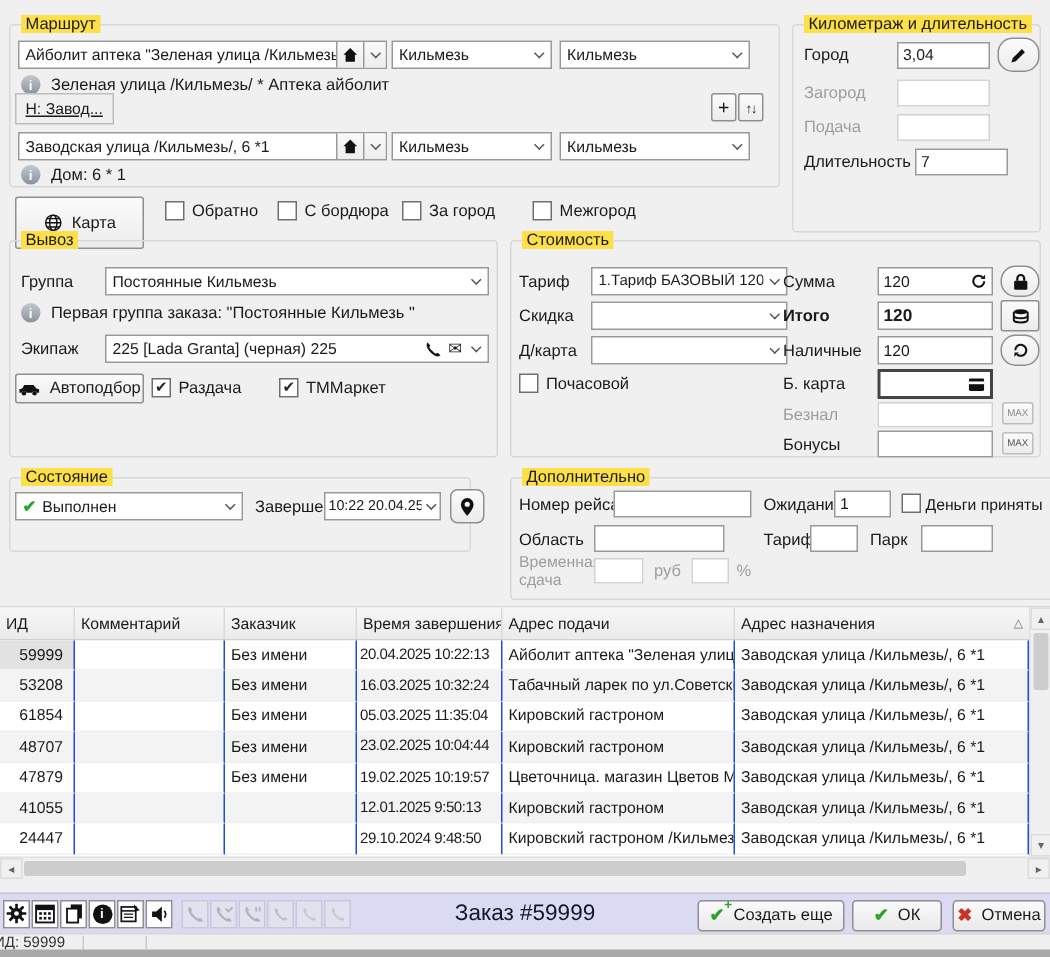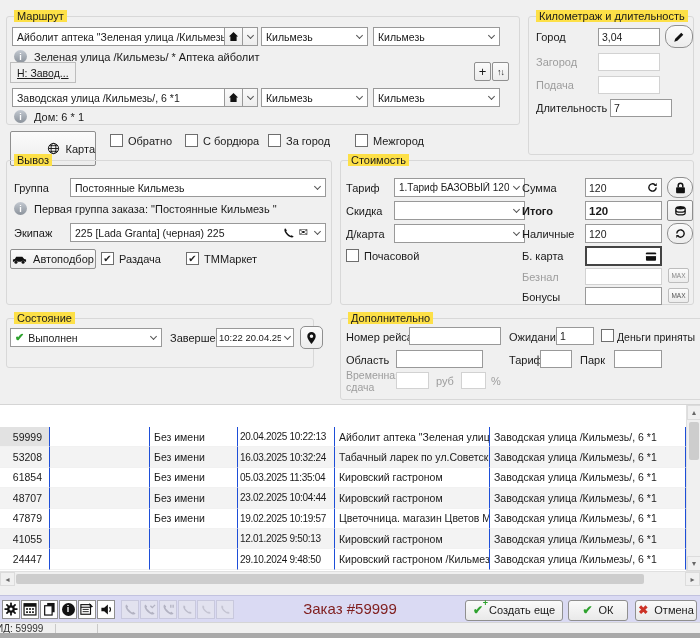--- a/index.html
+++ b/index.html
@@ -36,21 +36,21 @@
   .td.num { justify-content:flex-end; padding-right:7px; }
   .td.time { font-size:10px; letter-spacing:-0.3px; padding:0 2px; }
   .idsel { background:#e2e2e2; }
   .sbar { position:absolute; background:#f0f0f0; }
   .sarrow { position:absolute; background:#f0f0f0; border:1px solid #dcdcdc; color:#666; font-size:8px; display:flex; align-items:center; justify-content:center; }
   .sthumb { position:absolute; background:#cdcdcd; border-radius:2px; }
   
   .footer { position:absolute; left:0; top:595px; width:700px; height:27px; background:#dadaf3; border-top:1px solid #c2c2df; }
   .ticon { position:absolute; top:3.5px; width:18px; height:19px; background:#fdfdfd; border:1px solid #8f8f8f; display:flex; align-items:center; justify-content:center; }
   .ticon.off { background:#e2e2ef; border-color:#c8c8dd; }
-  .ftitle { position:absolute; left:0; top:4px; width:700px; text-align:center; font-size:15px; color:#7f1d1d; }
+  .ftitle { position:absolute; left:0; top:4px; width:700px; text-align:center; font-size:15px; color:#0f172a; }
   .fbtn { position:absolute; top:3.5px; height:21px; background:linear-gradient(#fafafa,#e9e9e9); border:1px solid #8f8f8f; border-radius:3px; display:flex; align-items:center; justify-content:center; gap:6px; font-size:11px; }
   .grn { color:#2ea22e; font-weight:bold; }
   .red { color:#cc3226; font-weight:bold; }
   .statusbar { position:absolute; left:0; top:622px; width:700px; height:11px; background:#f0f0f0; border-top:1px solid #d5d5d5; overflow:hidden; }
   .statusbar .sep { position:absolute; top:1px; width:1px; height:10px; background:#c9c9c9; }
   .bottomstrip { position:absolute; left:0; top:633px; width:700px; height:5px; background:#a9a9a9; }
   svg { display:block; }
 </style>
 </head>
 <body>
@@ -145,21 +145,21 @@
     </div>
   <span class="lbl gray" style="left:536px;top:79px;">Подача</span>
   <div class="input dis" style="left:598px;top:76px;width:62px;height:18px;">
       <span></span>
     </div>
   <span class="lbl" style="left:536px;top:102px;">Длительность</span>
   <div class="input" style="left:610px;top:99px;width:62px;height:18px;">
       <span>7</span>
     </div>
 
-  <div class="btn" style="left:10px;top:131px;width:86px;height:35px;justify-content:flex-end;">
+  <div class="btn" style="left:10px;top:131px;width:86px;height:35px;">
     <svg width="13" height="13" viewBox="0 0 14 14" fill="none" stroke="#111">
         <circle cx="7" cy="7" r="5.5"></circle>
         <ellipse cx="7" cy="7" rx="2.6" ry="5.5"></ellipse>
         <path d="M1.5 7 H12.5 M2.3 4 H11.7 M2.3 10 H11.7"></path>
       </svg>
     <span>Карта</span>
   </div>
   <div class="cb" style="left:110px;top:134px;"></div>
   <span class="lbl" style="left:128px;top:135px;">Обратно</span>
   <div class="cb" style="left:185px;top:134px;"></div>
@@ -349,20 +349,31 @@
       <span></span>
     </div>
   <span class="lbl gray" style="left:346px;top:369px;font-size:10.5px;">Временная</span>
   <span class="lbl gray" style="left:346px;top:381px;font-size:10.5px;">сдача</span>
   <div class="input dis" style="left:396px;top:372px;width:33px;height:17px;"></div>
   <span class="lbl gray" style="left:436px;top:375px;">руб</span>
   <div class="input dis" style="left:461px;top:372px;width:25px;height:17px;"></div>
   <span class="lbl gray" style="left:491px;top:375px;">%</span>
 
   <div class="abs" style="left:0;top:404px;width:700px;height:181px;background:#fff;border-top:1px solid #d5d5d5;">
+    <div class="thead" style="top:0;">
+      <div class="th">ИД</div>
+      <div class="th">Комментарий</div>
+      <div class="th">Заказчик</div>
+      <div class="th">Время завершения</div>
+      <div class="th">Адрес подачи</div>
+      <div class="th" style="border-right:none;">
+        <span style="flex:1;overflow:hidden;">Адрес назначения</span>
+        <span style="font-size:8px;color:#777;">△</span>
+      </div>
+    </div>
 
     <div class="trow" style="top:22px;">
       <div class="td num idsel">59999</div>
         <div class="td"></div>
         <div class="td">Без имени</div>
         <div class="td time">20.04.2025 10:22:13</div>
         <div class="td">Айболит аптека "Зеленая улица ...</div>
         <div class="td">Заводская улица /Кильмезь/, 6 *1</div>
     </div>
     <div class="trow alt" style="top:42.4px;">

